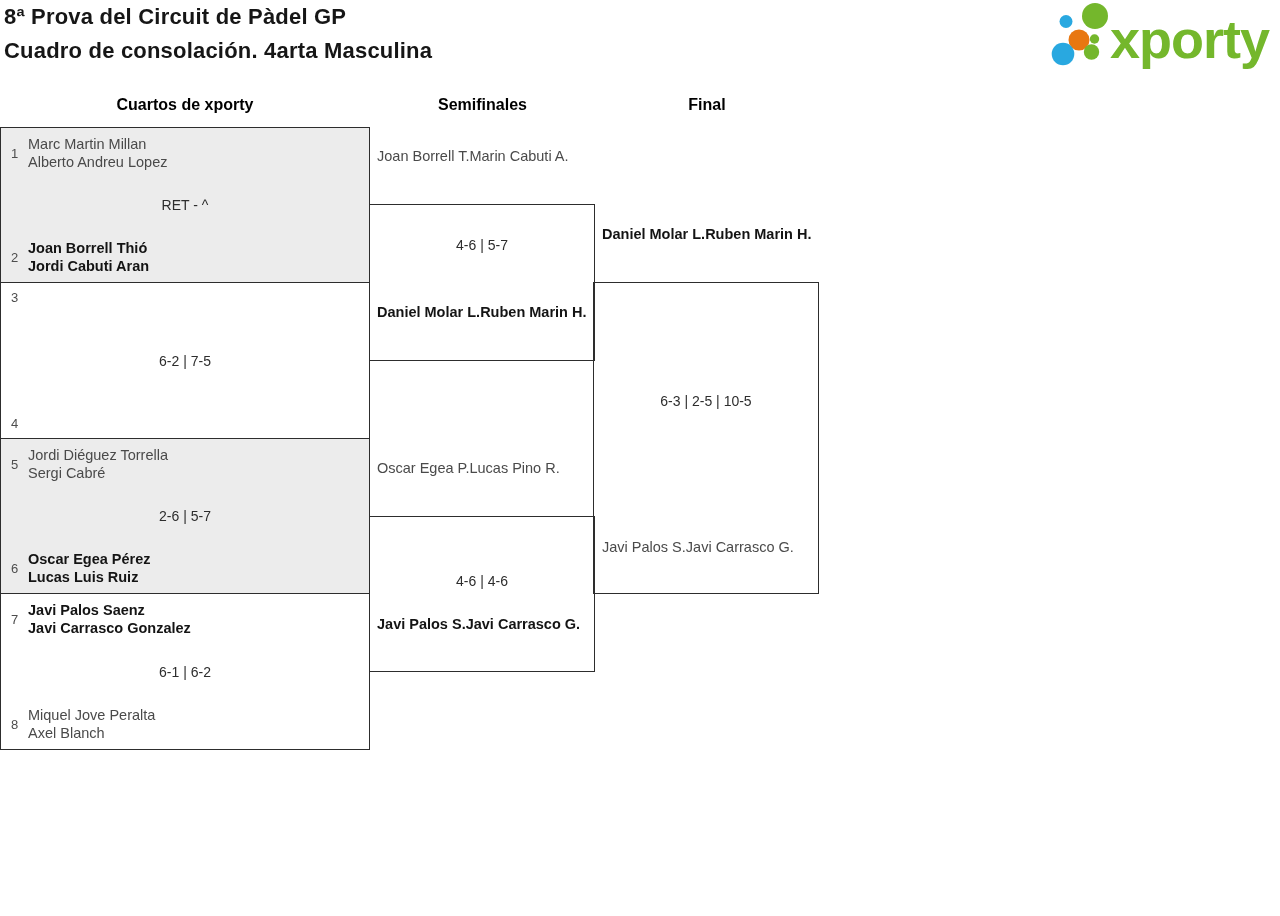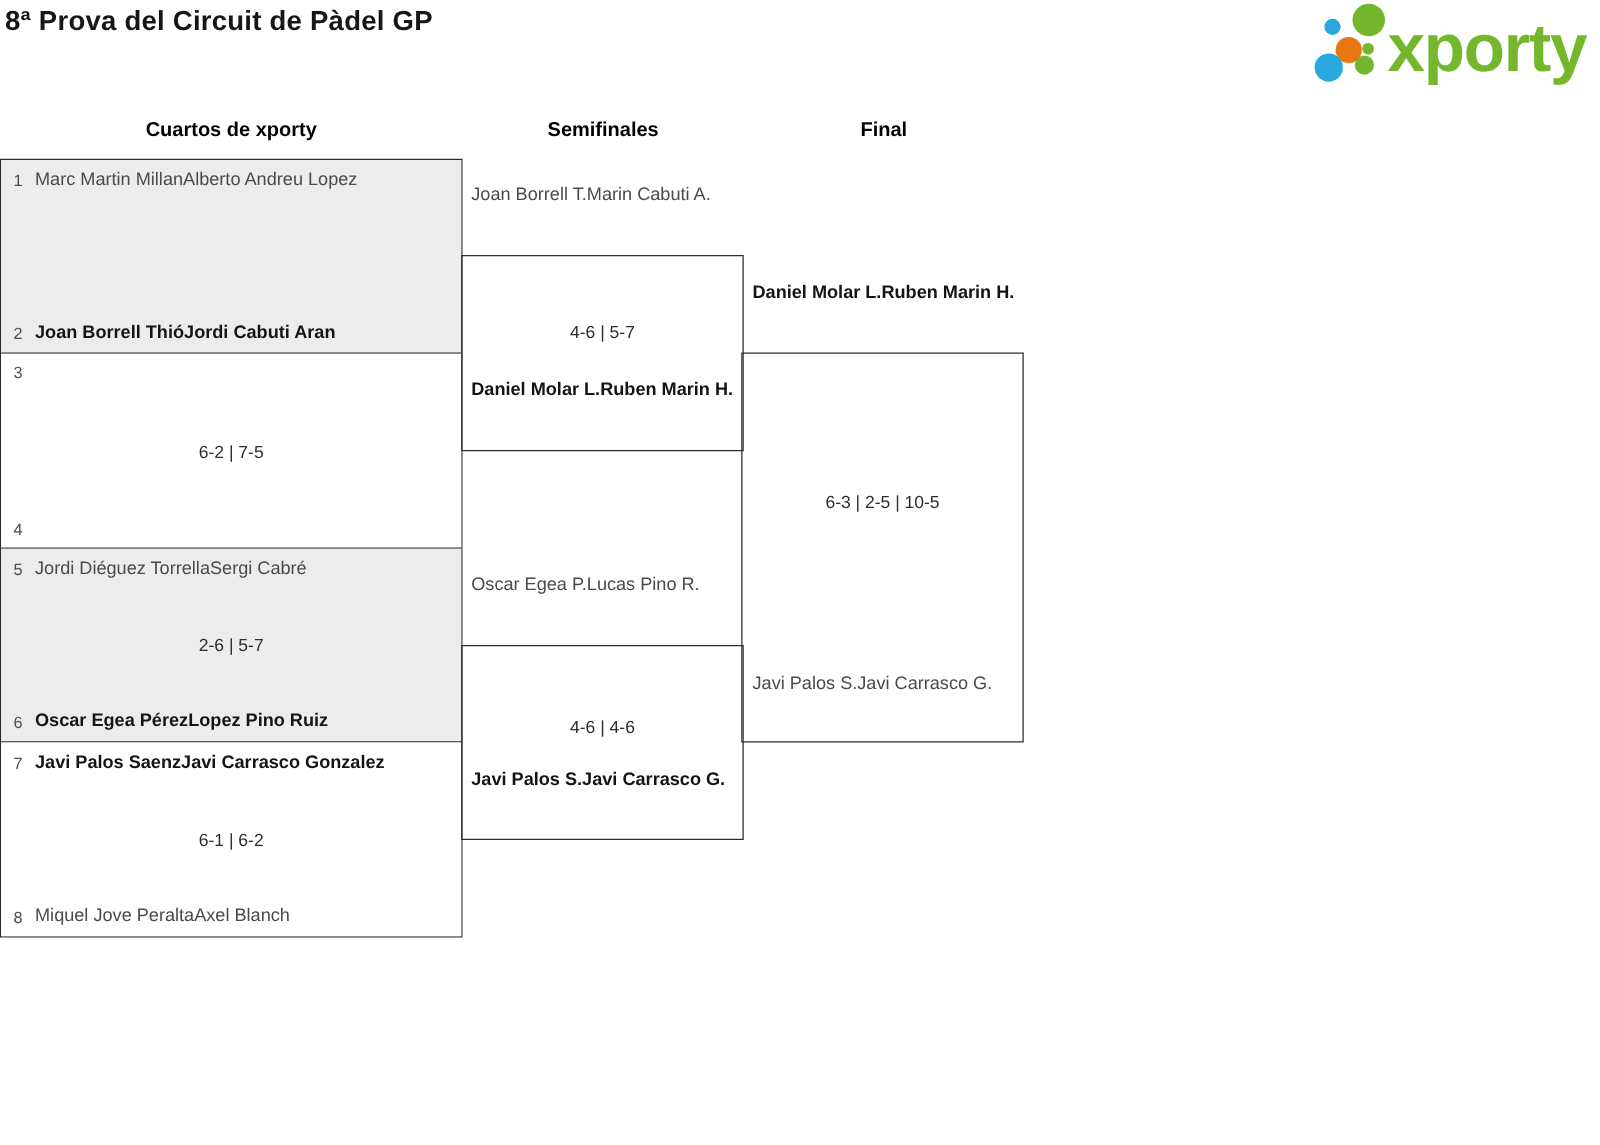--- a/index.html
+++ b/index.html
@@ -24,49 +24,50 @@
   .qf-col{position:absolute;left:0;top:127px;width:370px;height:623px;
           border:1px solid #2d2d2d;box-sizing:border-box;}
   .qf-row{box-sizing:border-box;display:flex;flex-direction:column;
           justify-content:space-between;padding:7px 0 7px 0;}
   .qf-row.r1{height:155px;border-bottom:1px solid #2d2d2d;background:#ececec;}
   .qf-row.r2{height:156px;border-bottom:1px solid #2d2d2d;background:#fff;}
   .qf-row.r3{height:155px;border-bottom:1px solid #2d2d2d;background:#ececec;}
   .qf-row.r4{height:155px;background:#fff;}
   .pair{display:flex;align-items:center;}
   .seed{width:27px;text-align:center;font-size:13px;color:#4d4d4d;flex:none;}
-  .names{display:flex;flex-direction:row;}
+  .names{display:flex;flex-direction:column;}
   .name-line{font-size:14.5px;line-height:18px;color:#4a4a4a;white-space:nowrap;}
   .winner .name-line, .name-line.winner{font-weight:700;color:#141414;}
   .qf-score{text-align:center;font-size:14px;color:#2d2d2d;line-height:18px;}
   
   .box{position:absolute;border:1px solid #2d2d2d;box-sizing:border-box;background:transparent;}
   .sf1-box{left:369px;top:204px;width:226px;height:157px;}
   .sf2-box{left:369px;top:516px;width:226px;height:156px;}
   .final-box{left:593px;top:282px;width:226px;height:312px;}
   
   .abs-names{position:absolute;display:flex;flex-direction:row;}
   .abs-score{position:absolute;text-align:center;font-size:14px;color:#2d2d2d;line-height:18px;}
   .sf1-top{left:377px;top:147px;}
   .sf1-bottom{left:377px;top:303px;}
-  .sf1-score{left:369px;top:236px;width:226px;margin-top:20px;}
+  .sf1-score{left:369px;top:236px;width:226px;}
   .sf2-top{left:377px;top:459px;}
   .sf2-bottom{left:377px;top:615px;}
   .sf2-score{left:369px;top:572px;width:226px;}
   .final-top{left:602px;top:225px;}
   .final-bottom{left:602px;top:538px;}
   .final-score{left:593px;top:392px;width:226px;}
 </style>
 </head>
 <body>
 
 <div class="page">
 
   <div class="title">
     <div>8ª Prova del Circuit de Pàdel GP</div>
+    <div>Cuadro de consolación. 4arta Masculina</div>
   </div>
 
   <div class="logo">
     <svg width="70" height="78" viewBox="0 0 70 78">
       <circle cx="20" cy="21.5" r="6.5" fill="#29a8e0"></circle>
       <circle cx="49" cy="16" r="13" fill="#74b72c"></circle>
       <circle cx="33" cy="40" r="10.5" fill="#e87711"></circle>
       <circle cx="48.5" cy="39" r="4.7" fill="#74b72c"></circle>
       <circle cx="17" cy="54" r="11.3" fill="#29a8e0"></circle>
       <circle cx="45.5" cy="52" r="7.7" fill="#74b72c"></circle>
@@ -81,20 +82,21 @@
   <div class="qf-col">
 
     <div class="qf-row r1">
       <div class="pair">
         <div class="seed">1</div>
         <div class="names">
           <div class="name-line">Marc Martin Millan</div>
           <div class="name-line">Alberto Andreu Lopez</div>
         </div>
       </div>
+      <div class="qf-score">RET - ^</div>
       <div class="pair winner">
         <div class="seed">2</div>
         <div class="names">
           <div class="name-line">Joan Borrell Thió</div>
           <div class="name-line">Jordi Cabuti Aran</div>
         </div>
       </div>
     </div>
 
     <div class="qf-row r2">
@@ -113,21 +115,21 @@
         <div class="names">
           <div class="name-line">Jordi Diéguez Torrella</div>
           <div class="name-line">Sergi Cabré</div>
         </div>
       </div>
       <div class="qf-score">2-6 | 5-7</div>
       <div class="pair winner">
         <div class="seed">6</div>
         <div class="names">
           <div class="name-line">Oscar Egea Pérez</div>
-          <div class="name-line">Lopez Pino Ruiz</div>
+          <div class="name-line">Lucas Luis Ruiz</div>
         </div>
       </div>
     </div>
 
     <div class="qf-row r4">
       <div class="pair winner">
         <div class="seed">7</div>
         <div class="names">
           <div class="name-line">Javi Palos Saenz</div>
           <div class="name-line">Javi Carrasco Gonzalez</div>

